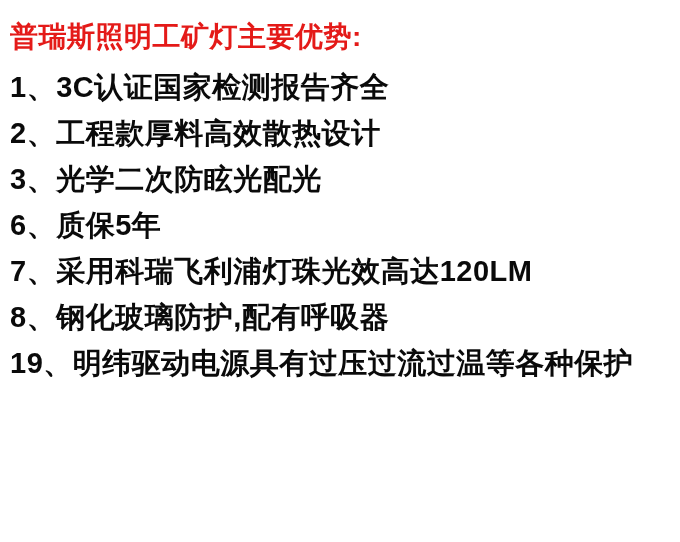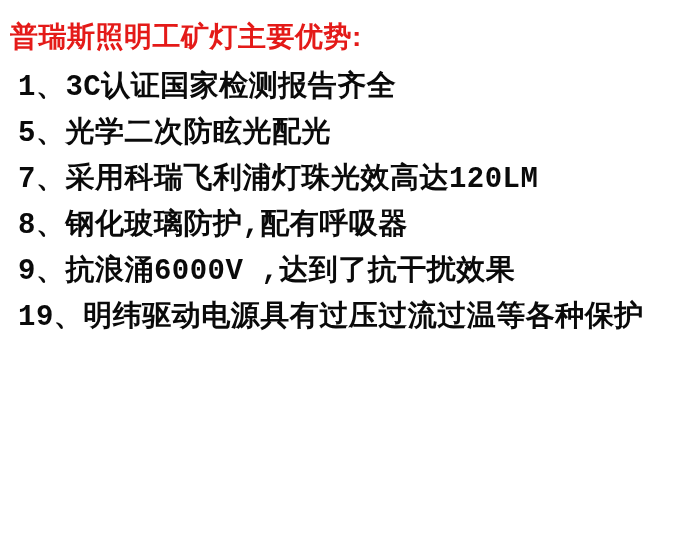--- a/index.html
+++ b/index.html
@@ -22,39 +22,39 @@
   .title {
     margin: 0 0 21px 0;
     font-size: 28px;
     line-height: 30px;
     letter-spacing: 0.5px;
     color: #e41a18;
     white-space: nowrap;
   }
   .advantage-list {
     list-style: none;
-    margin: 8px;
+    margin: 0;
     padding: 0;
-    font-family: Liberation Mono, monospace;
   }
   .advantage-list li {
     font-size: 29px;
     line-height: 29px;
     margin-bottom: 17px;
     letter-spacing: 0.5px;
     white-space: nowrap;
   }
 </style>
 </head>
 <body>
 
 <div class="slide">
   <h1 class="title">普瑞斯照明工矿灯主要优势:</h1>
 
   <ul class="advantage-list">
     <li>1、3C认证国家检测报告齐全</li>
-    <li>5、光学二次防眩光配光</li>
+    <li>2、工程款厚料高效散热设计</li>
+    <li>3、光学二次防眩光配光</li>
+    <li>6、质保5年</li>
     <li>7、采用科瑞飞利浦灯珠光效高达120LM</li>
     <li>8、钢化玻璃防护,配有呼吸器</li>
-    <li>9、抗浪涌6000V ,达到了抗干扰效果</li>
     <li>19、明纬驱动电源具有过压过流过温等各种保护</li>
   </ul>
 </div>
 
 </body></html>

